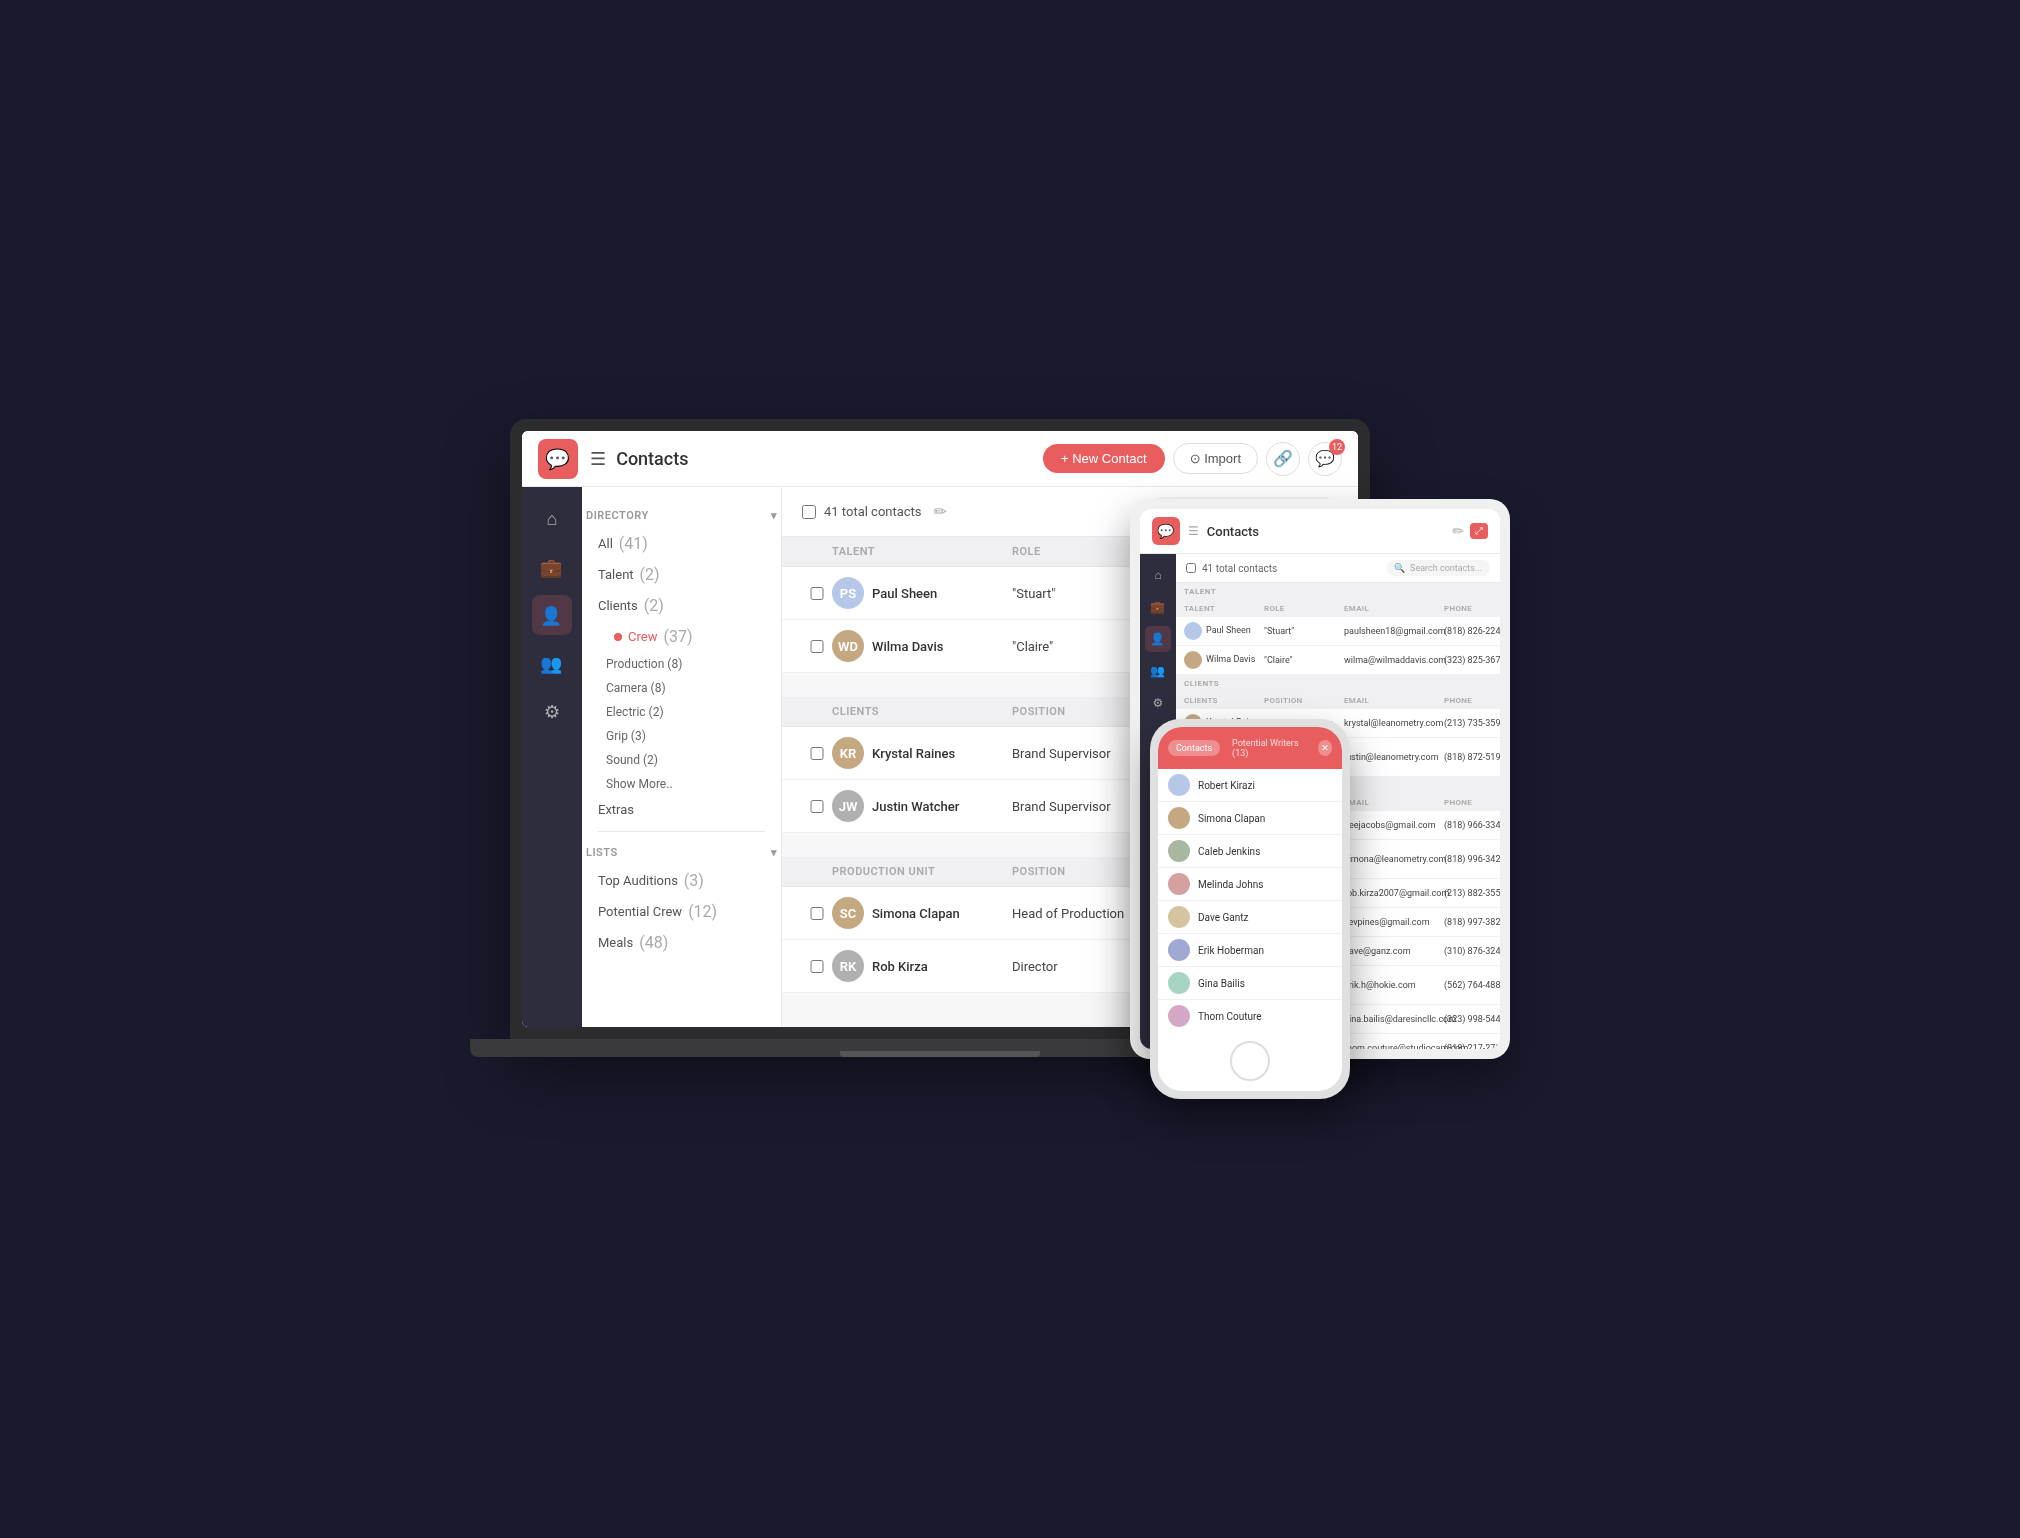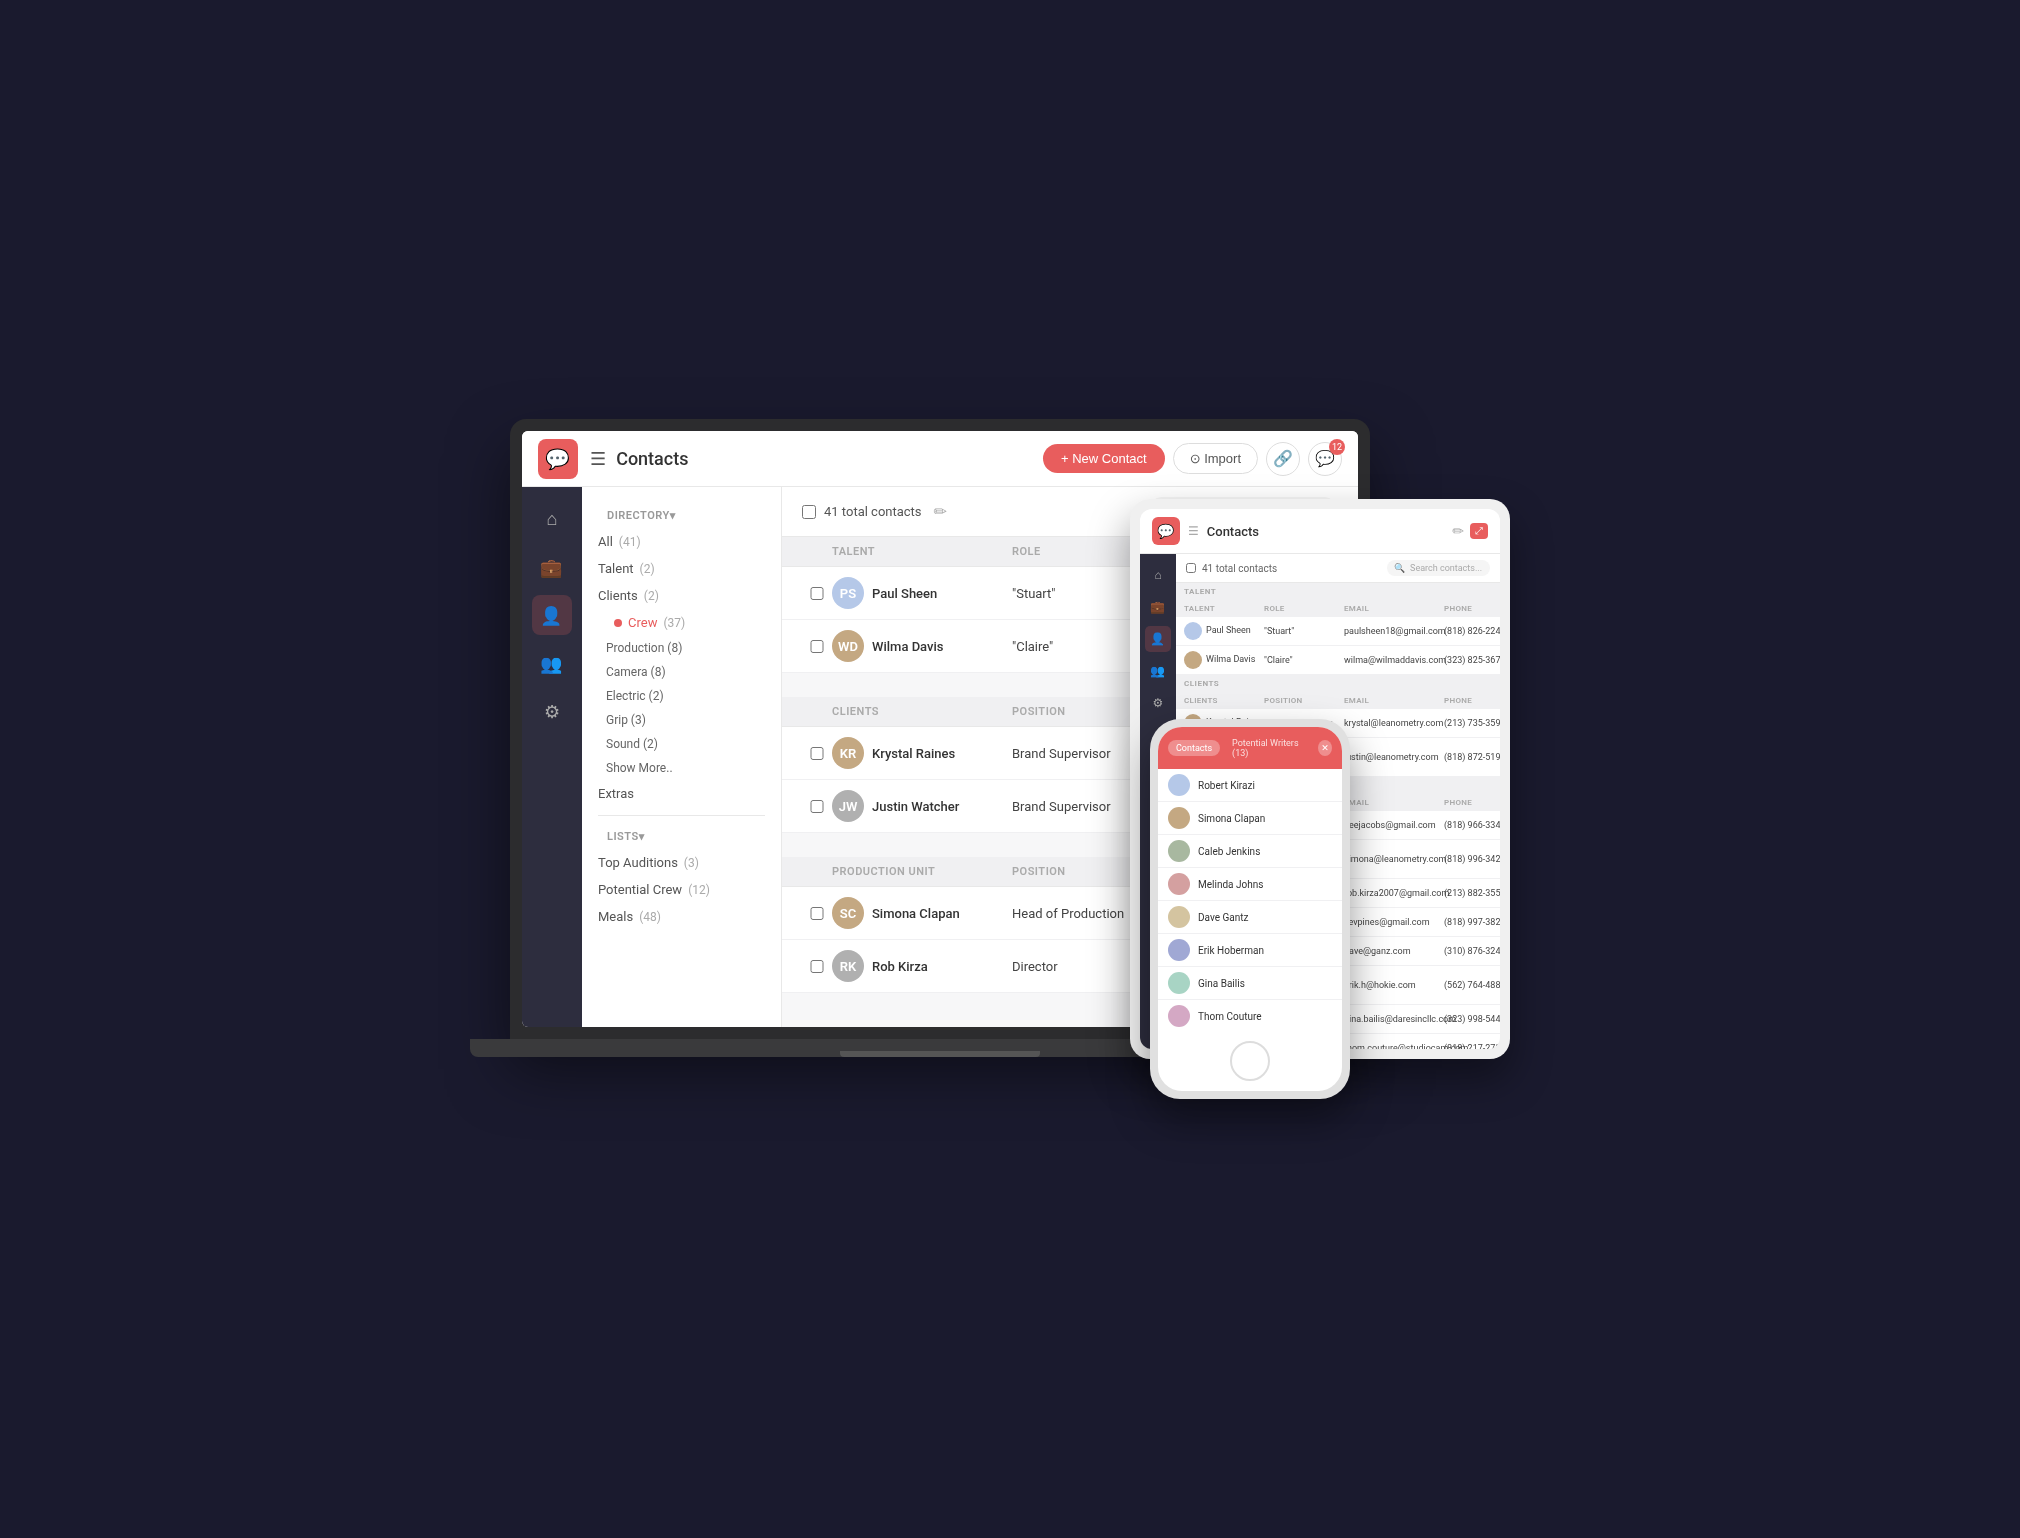--- a/index.html
+++ b/index.html
@@ -151,37 +151,38 @@
       width: 200px;
       background: #fff;
       border-right: 1px solid #e8e8e8;
       overflow-y: auto;
       flex-shrink: 0;
       padding: 16px 0;
     }
     .section-header {
       display: flex;
       align-items: center;
-      padding: 6px 25px;
+      justify-content: space-between;
+      padding: 6px 4px;
       font-size: 11px;
       font-weight: 600;
       color: #999;
       letter-spacing: 0.5px;
       text-transform: uppercase;
     }
     .nav-item {
       padding: 6px 16px;
       font-size: 13px;
       color: #555;
       cursor: pointer;
       display: flex; align-items: center; gap: 6px;
     }
     .nav-item.active { color: #e85d5d; margin-left: 16px; }
     .nav-item .dot { width: 8px; height: 8px; background: #e85d5d; border-radius: 50%; }
-    .nav-item .count { color: #aaa; font-size: 12px; }
+    .nav-item .count { color: #aaa; font-size: 16px; }
     .sub-item {
       padding: 5px 16px 5px 24px;
       font-size: 12px;
       color: #666;
       cursor: pointer;
     }
     .divider { height: 1px; background: #e8e8e8; margin: 8px 16px; }
 
     
     .main-content {

